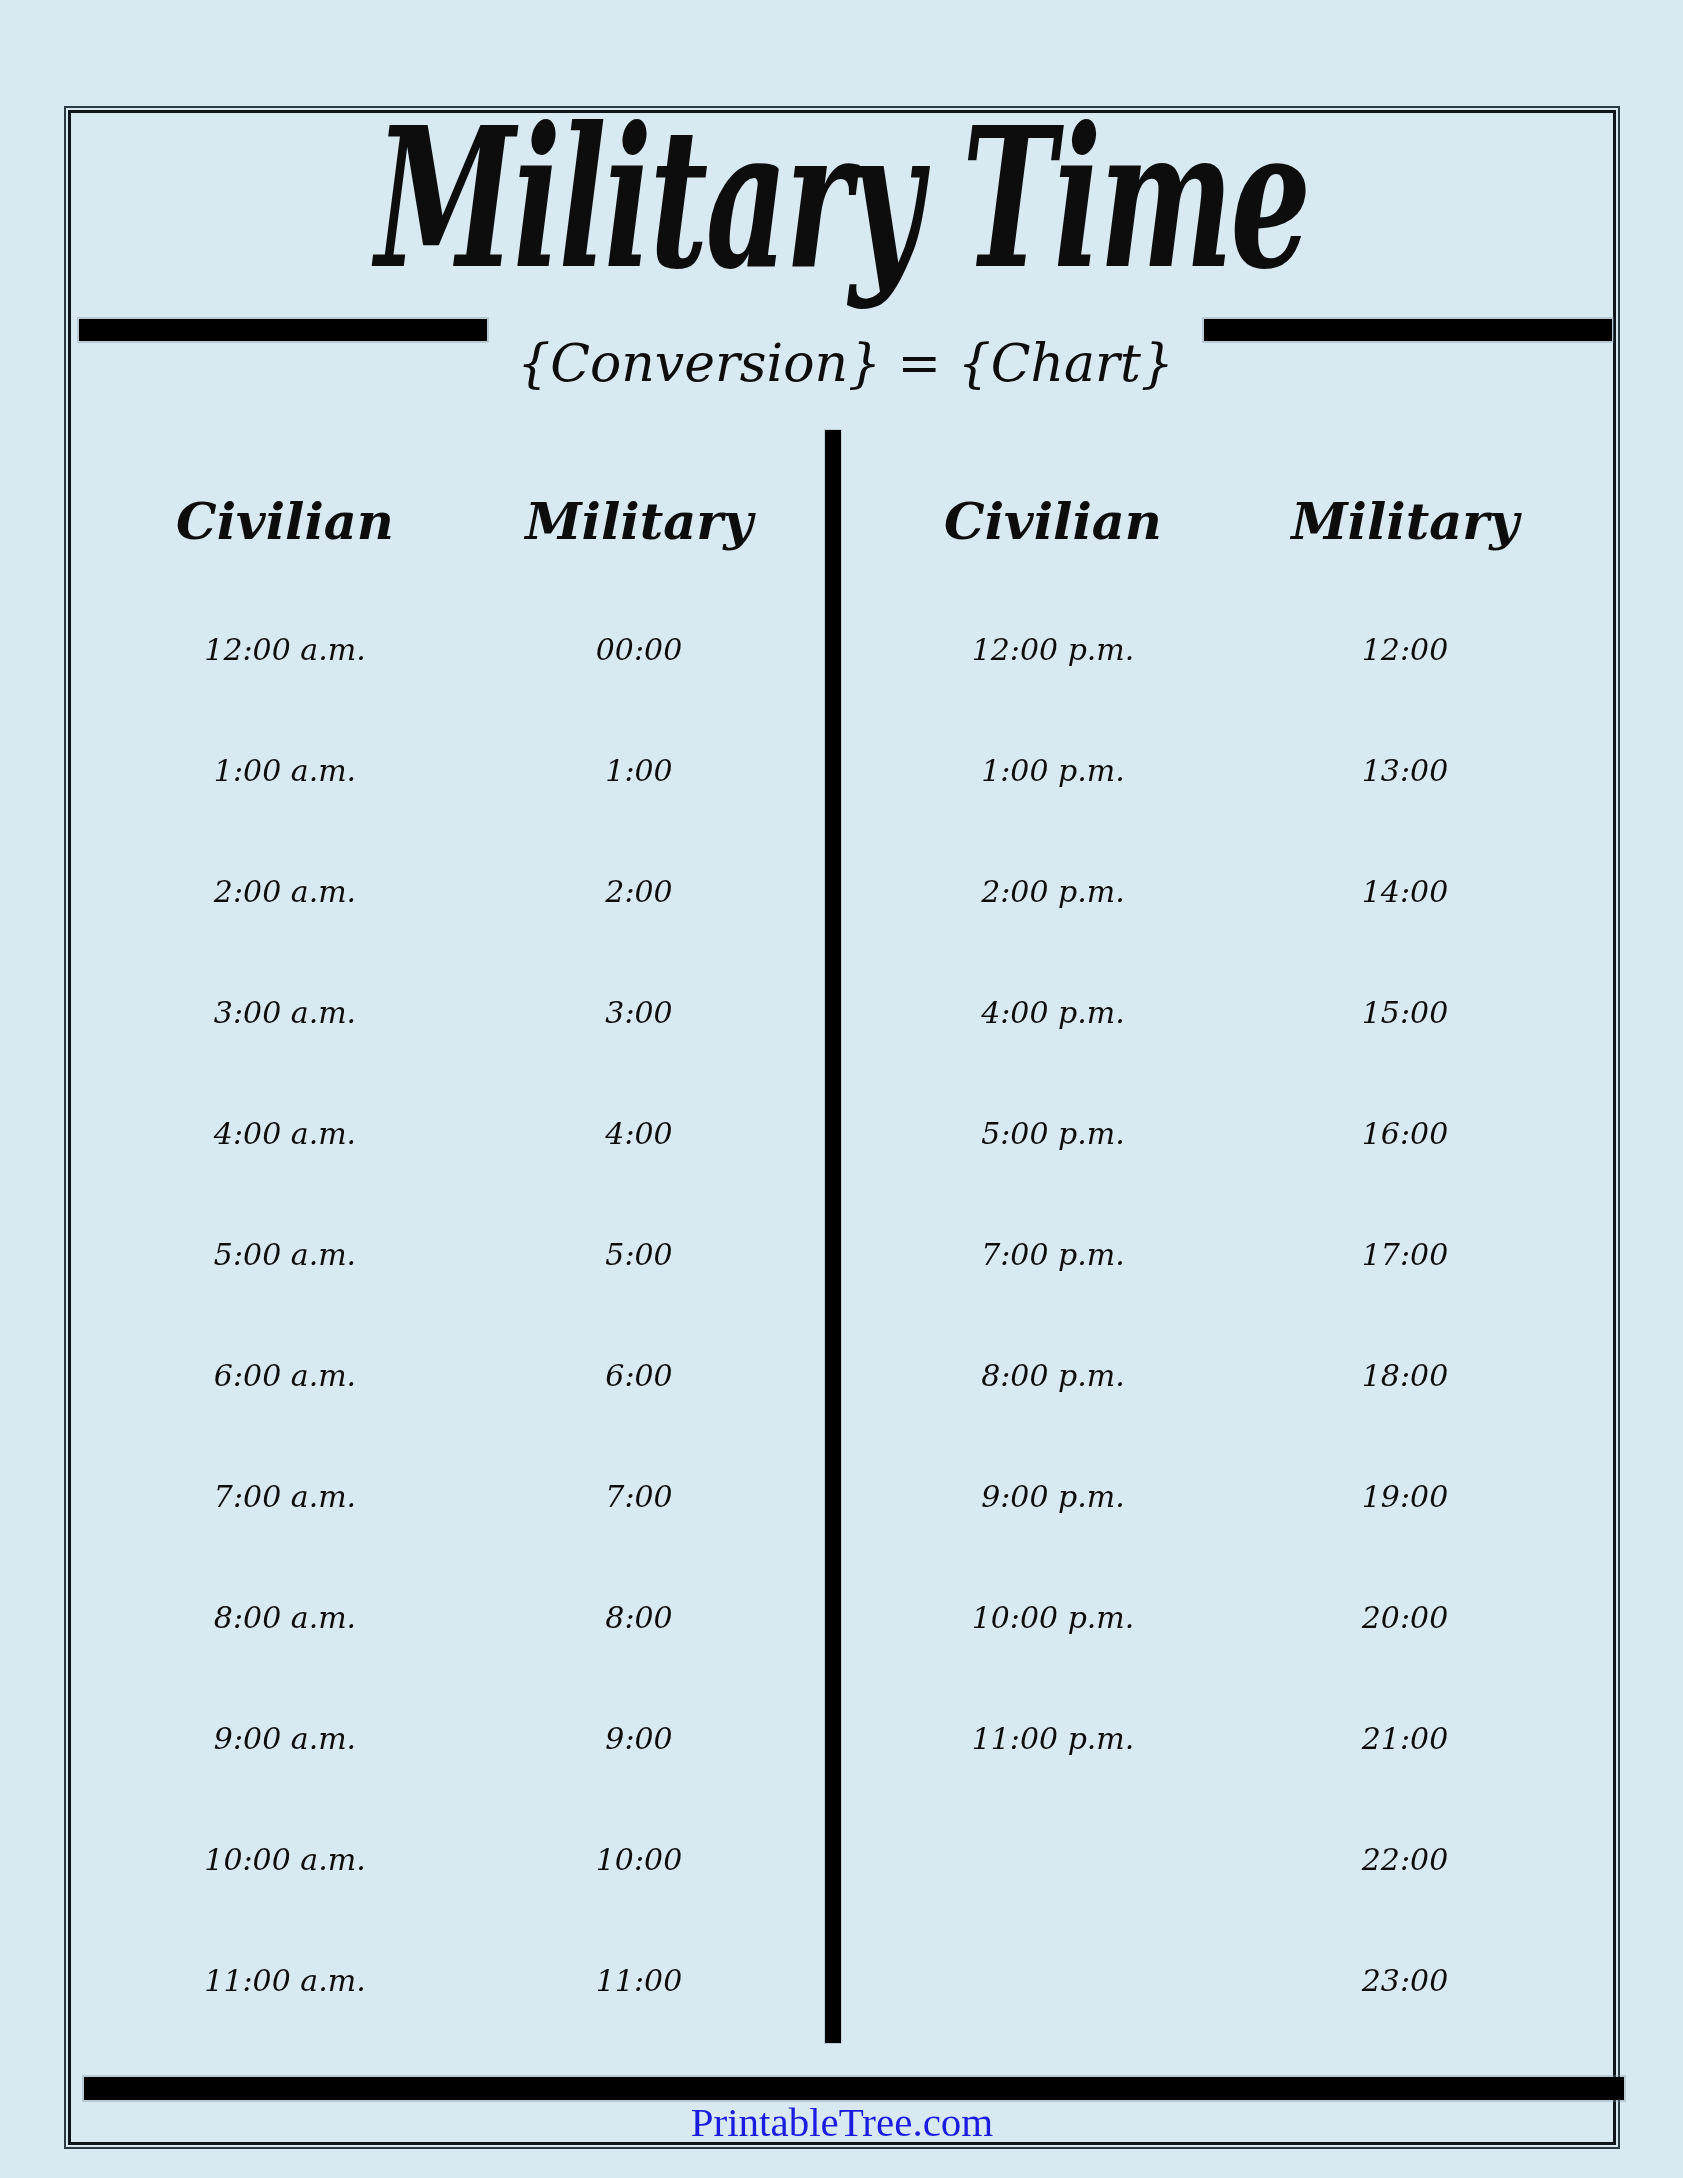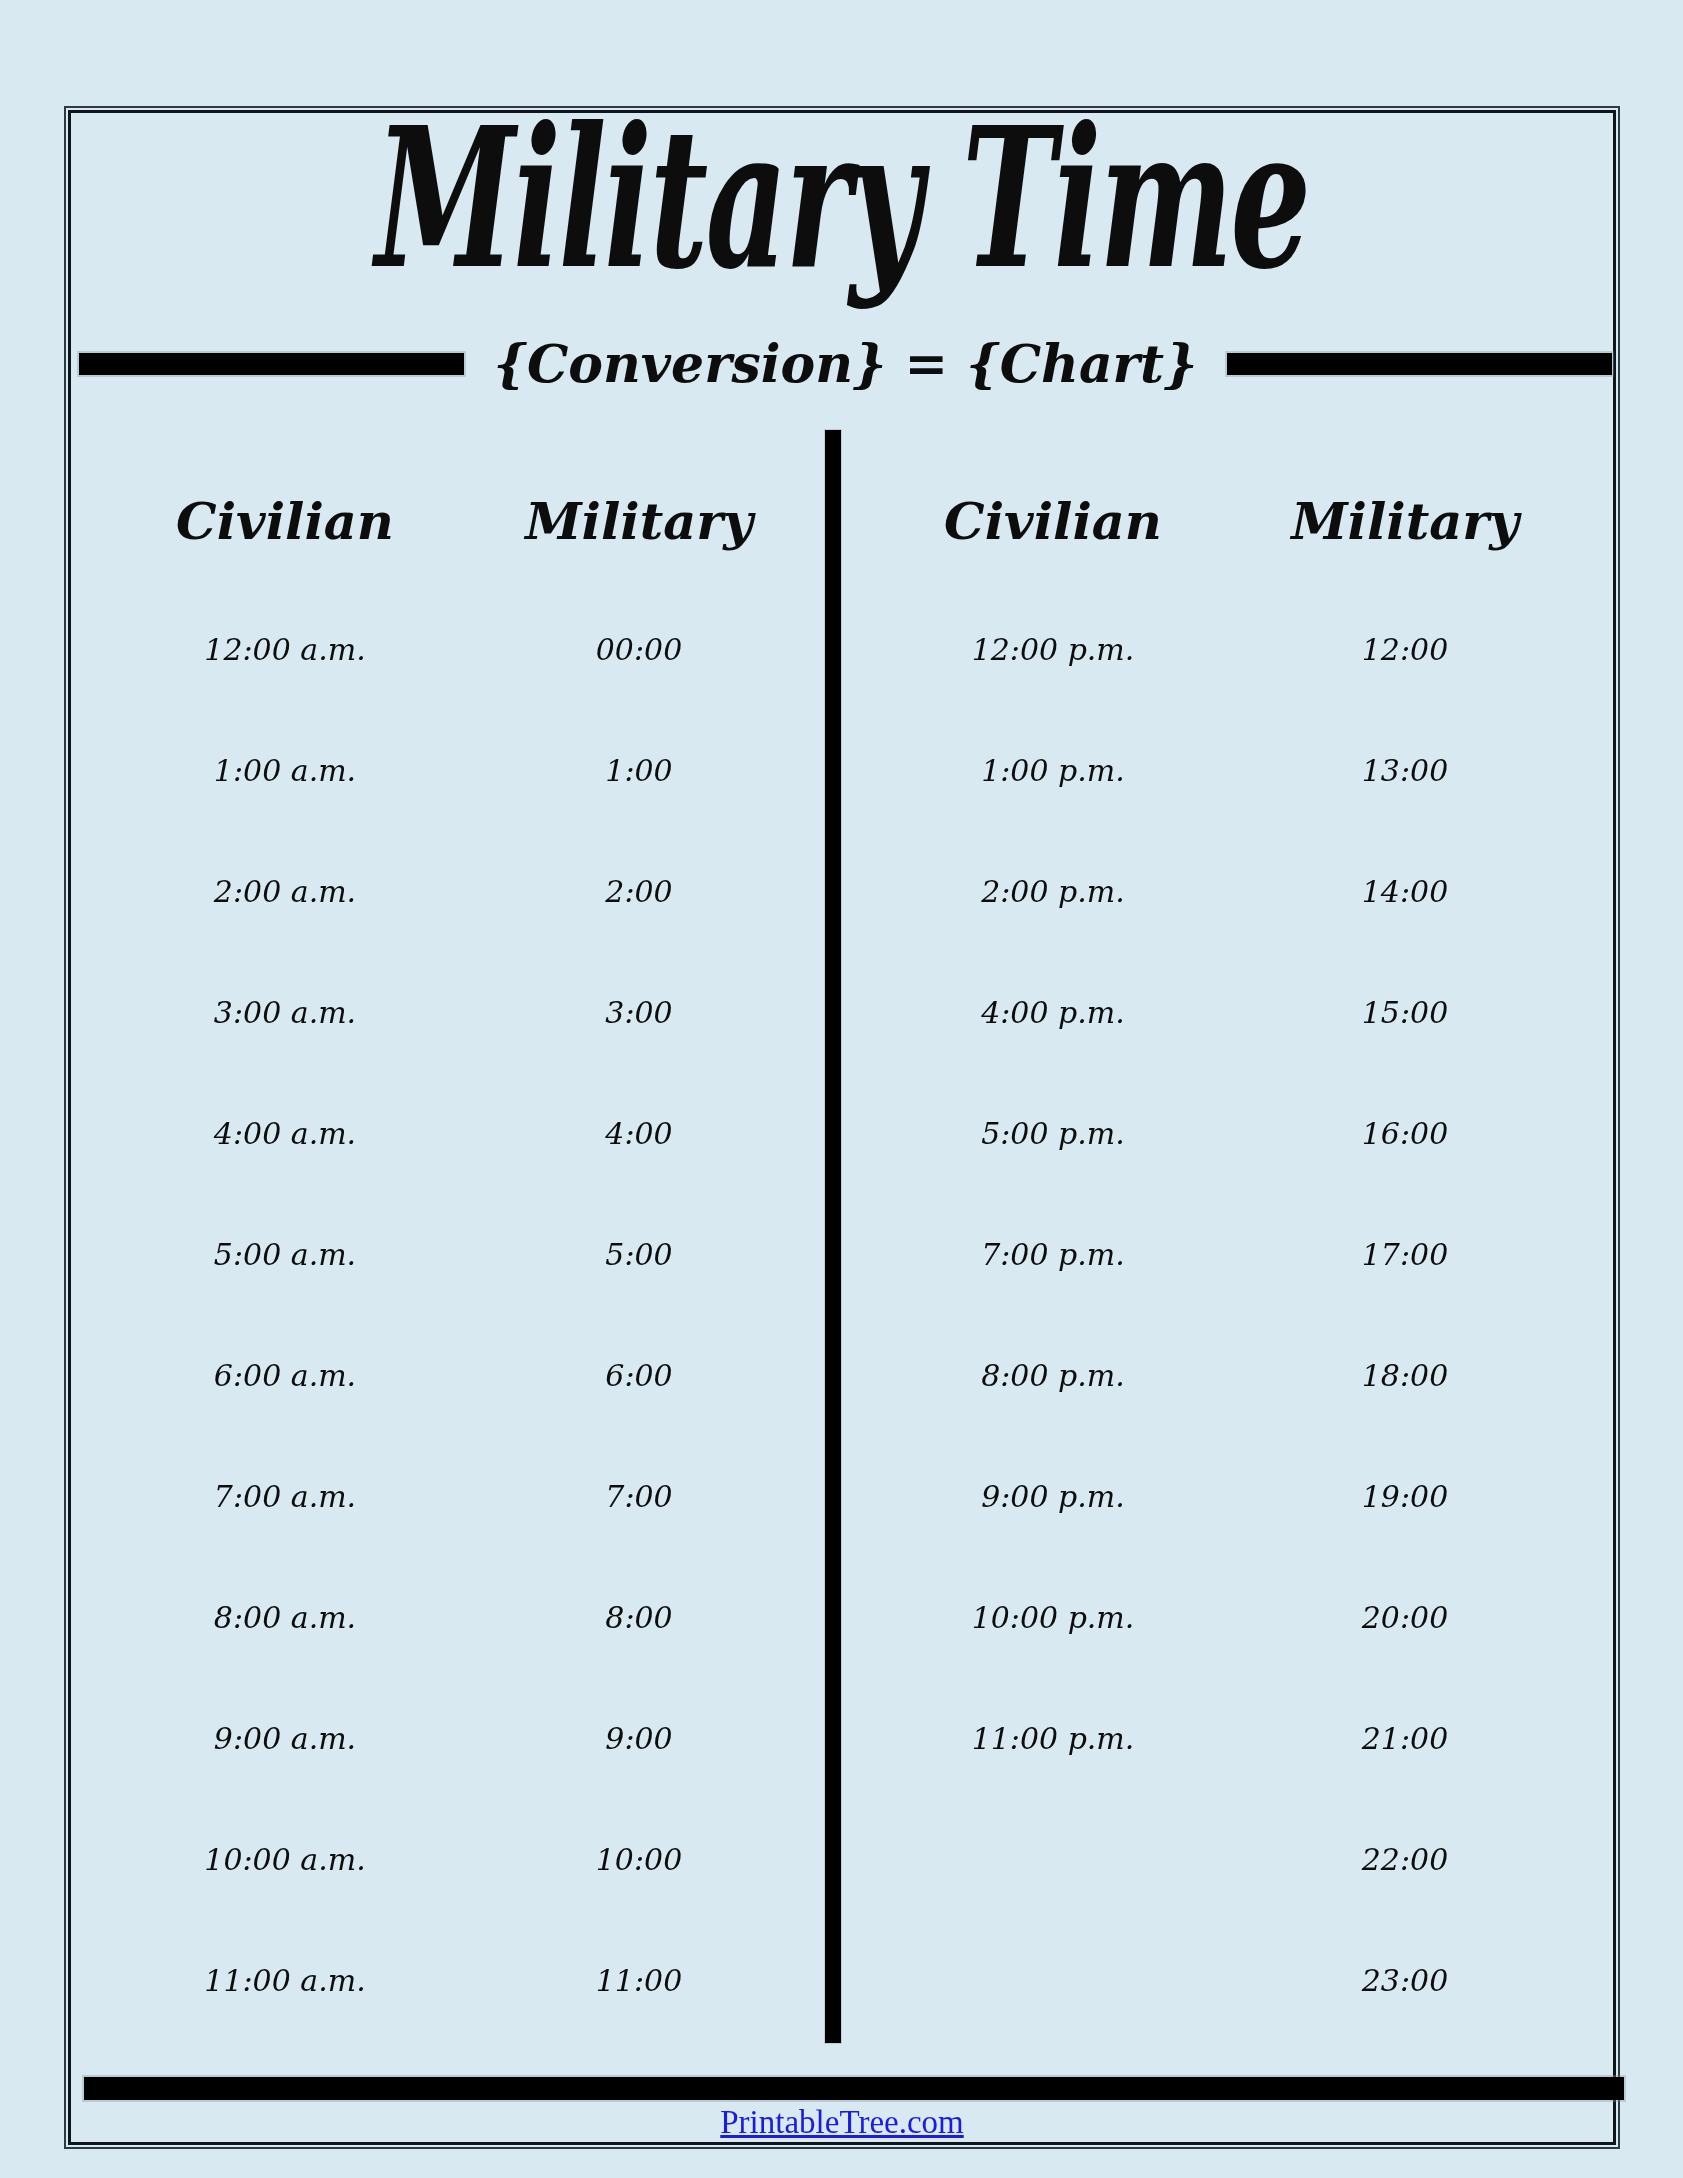--- a/index.html
+++ b/index.html
@@ -38,21 +38,21 @@
     text-align: center;
     font-size: 149px; line-height: 149px;
     font-weight: bold; font-style: italic;
     letter-spacing: -3px;
     transform: scale(0.85, 1.3);
     transform-origin: 50% 60%;
     white-space: nowrap;
   }
   .subtitle-row {
     position: absolute; top: 213px; left: 15px; right: 8px; height: 89px;
-    display: flex; align-items: center; font-weight: bold;
+    display: flex; align-items: flex-start;
   }
   .hbar {
     height: 22px; background: #000; flex: 1;
     box-shadow: 0 0 0 2px rgba(125,145,155,0.35);
   }
   .subtitle-text {
     font-size: 52px; font-style: italic;
     padding: 0 30px; white-space: nowrap;
     line-height: 89px;
   }
@@ -79,23 +79,22 @@
     position: absolute; left: 20px; top: 1971px;
     width: 1540px; height: 23px; background: #000;
     box-shadow: 0 0 0 2px rgba(125,145,155,0.35);
   }
   .footer {
     position: absolute; left: 0; right: 0; top: 1992px; height: 48px;
     text-align: center; line-height: 48px;
   }
   .footer a {
     font-family: "Liberation Serif", serif;
-    font-size: 33px;
+    font-size: 41px;
     color: #1c1ce0;
-    text-decoration: underline;
     cursor: pointer;
   }
 </style>
 </head>
 <body>
 
 <div class="page">
 
   <div class="frame">
     <div class="frame-inner"></div>

